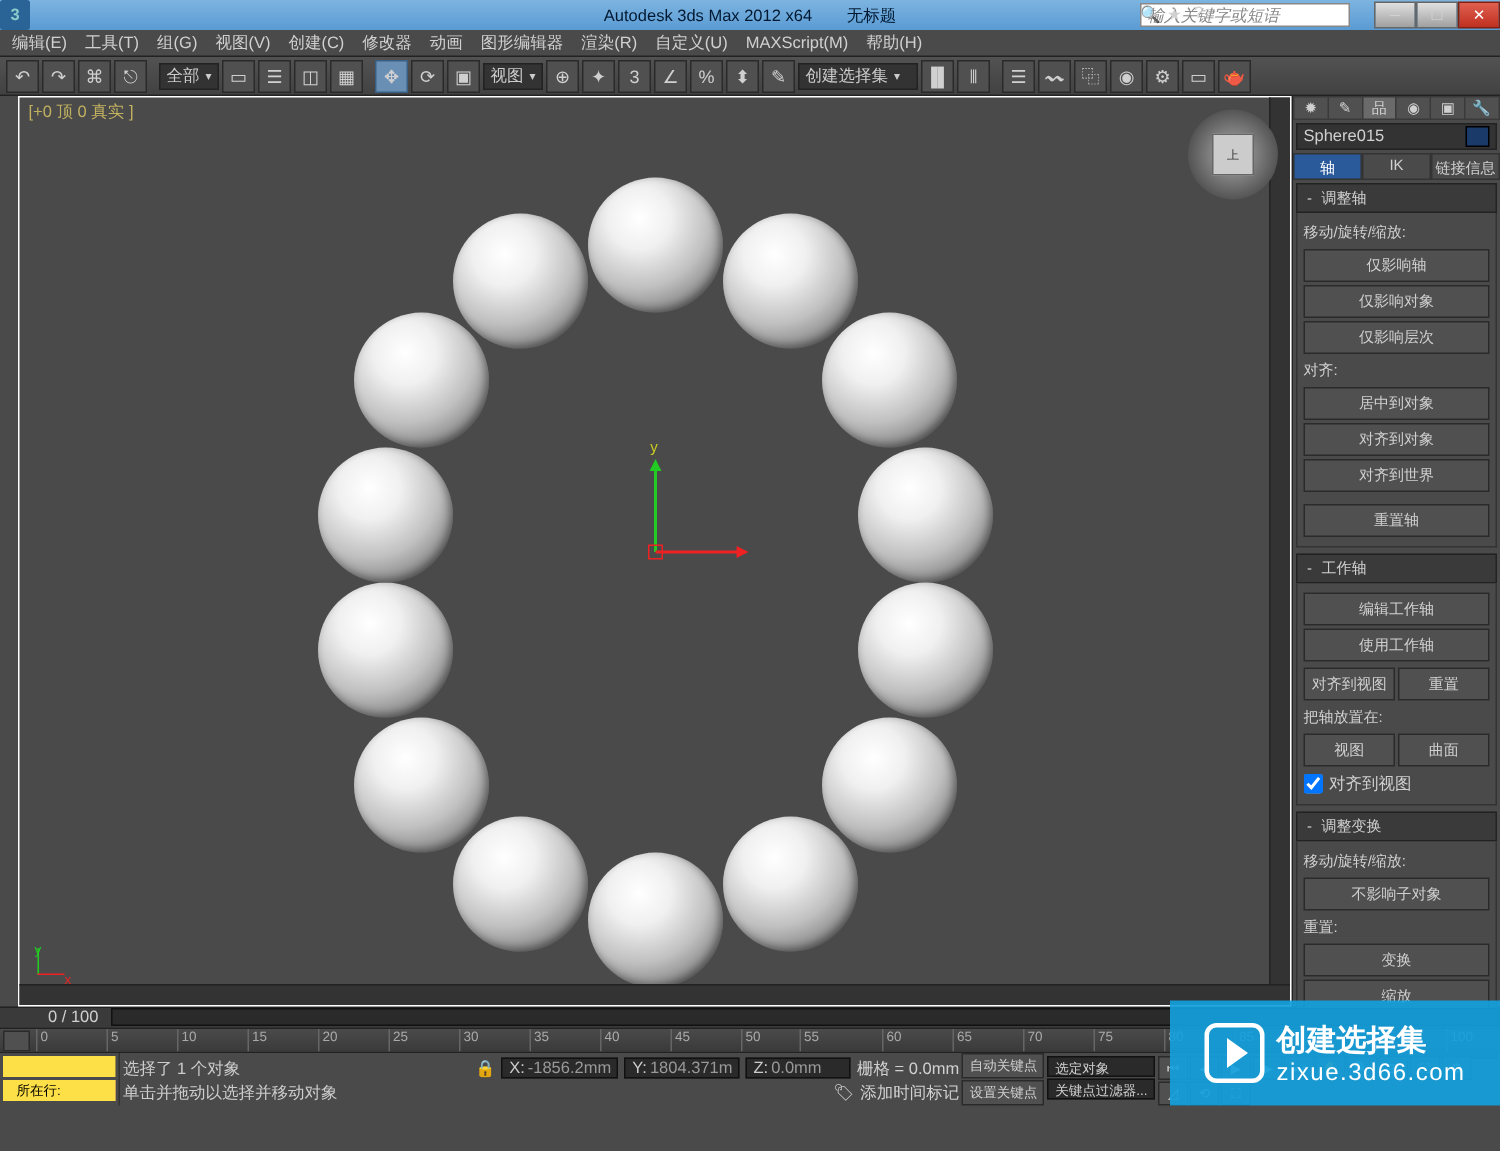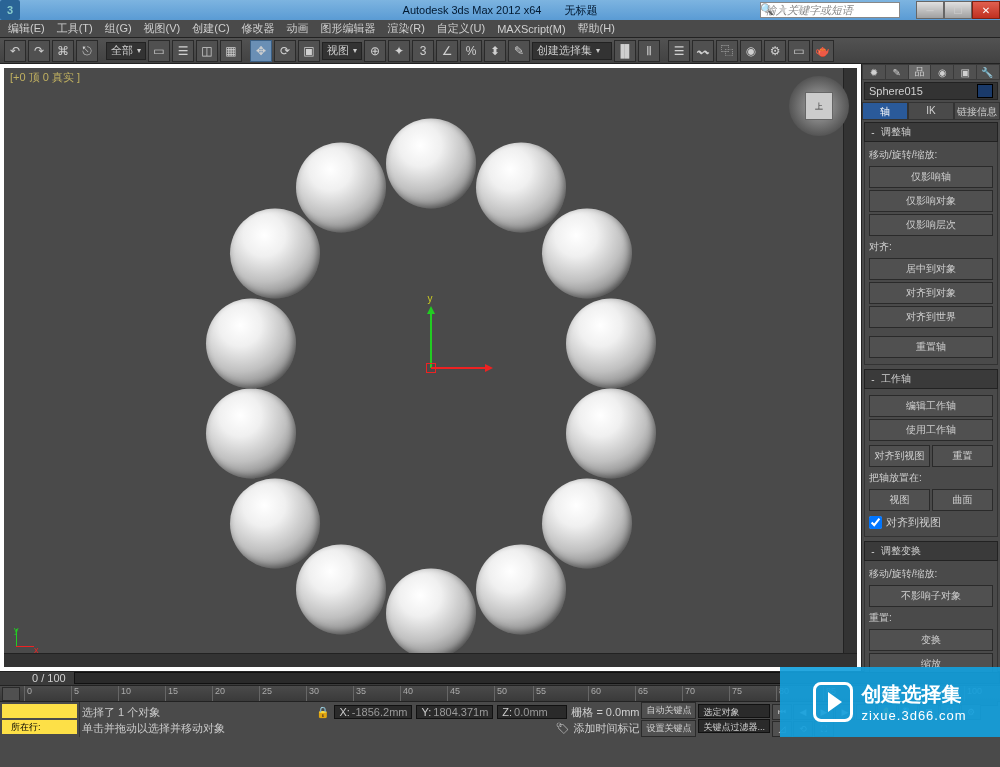--- a/index.html
+++ b/index.html
@@ -18,21 +18,21 @@
 .titlebar .wincontrols .close { background:linear-gradient(#e06050,#c03020); border:1px solid #802010; color:#fff; }
 .menubar { height:18px; background:#4a4a4a; display:flex; align-items:center; padding-left:2px; border-bottom:1px solid #222; }
 .menubar .item { padding:2px 6px; color:#d0d0d0; cursor:default; }
 .toolbar { height:26px; background:linear-gradient(#525252,#424242); display:flex; align-items:center; padding:0 4px; gap:2px; border-bottom:1px solid #222; }
 .toolbar .btn { width:22px; height:22px; background:#505050; border:1px solid #2a2a2a; display:flex; align-items:center; justify-content:center; font-size:12px; }
 .toolbar .btn.active { background:#6a8fb5; border:1px solid #3a5f85; }
 .toolbar .sep { width:4px; height:22px; }
 .toolbar .combo { height:18px; background:#333; border:1px solid #222; color:#ccc; padding:0 4px; display:flex; align-items:center; }
 .toolbar .combo::after { content:"▾"; margin-left:4px; font-size:8px; }
 .main { display:flex; height:607px; }
-.viewport { flex:1; background:#4a4a4a; position:relative; border:4px solid #ffffff; }
+.viewport { flex:1; background:#4a4a4a; position:relative; border:1px solid #ffffff;margin-left:12px; }
 .viewport-label { position:absolute; top:2px; left:6px; color:#c0b060; z-index:5; }
 .viewcube { position:absolute; top:8px; right:8px; width:60px; height:60px; background:radial-gradient(circle,#888 30%,#555 70%); border-radius:50%; display:flex; align-items:center; justify-content:center; z-index:5; }
 .viewcube .cube { width:28px; height:28px; background:#ccc; border:1px solid #666; font-size:8px; display:flex; align-items:center; justify-content:center; color:#333; }
 .spheres { position:absolute; top:50%; left:50%; transform:translate(-50%,-48%); width:520px; height:520px; }
 .sphere { position:absolute; width:90px; height:90px; border-radius:50%; background:radial-gradient(circle at 38% 30%,#fff 0%,#f0f0f0 25%,#c0c0c0 55%,#808080 80%,#505050 100%); box-shadow:inset -2px -2px 6px rgba(0,0,0,0.4); }
 .gizmo { position:absolute; top:50%; left:50%; transform:translate(-50%,-50%); z-index:4; }
 .gizmo .yaxis { position:absolute; width:2px; height:60px; background:#2c2; bottom:0; left:-1px; }
 .gizmo .yaxis::before { content:""; position:absolute; top:-6px; left:-3px; border:4px solid transparent; border-bottom:8px solid #2c2; }
 .gizmo .ylabel { position:absolute; top:-75px; left:-3px; color:#cc2; font-size:10px; }
 .gizmo .xaxis { position:absolute; height:2px; width:60px; background:#e22; top:-1px; left:0; }
@@ -82,21 +82,21 @@
 .statusbar .right { width:230px; display:flex; flex-wrap:wrap; padding:2px; gap:1px; align-content:flex-start; }
 .statusbar .right .sbtn { width:20px; height:16px; background:#505050; border:1px solid #2a2a2a; font-size:9px; display:flex; align-items:center; justify-content:center; }
 .statusbar .autokey { display:flex; flex-direction:column; gap:1px; margin-right:2px; }
 .statusbar .autokey .ab { background:#505050; border:1px solid #2a2a2a; font-size:9px; padding:1px 4px; white-space:nowrap; }
 .statusbar .selset { background:#2a2a2a; border:1px solid #111; font-size:9px; padding:1px 4px; height:14px; }
 .watermark { position:absolute; bottom:30px; right:0; width:220px; height:70px; background:rgba(20,160,220,0.92); display:flex; align-items:center; justify-content:center; z-index:100; }
 .watermark .logo { width:40px; height:40px; border:3px solid #fff; border-radius:8px; display:flex; align-items:center; justify-content:center; margin-right:8px; }
 .watermark .logo::before { content:""; width:0; height:0; border-left:14px solid #fff; border-top:10px solid transparent; border-bottom:10px solid transparent; margin-left:4px; }
 .watermark .txt { color:#fff; }
 .watermark .txt .t1 { font-size:20px; font-weight:bold; }
-.watermark .txt .t2 { font-size:13px; letter-spacing:1px; }
+.watermark .txt .t2 { font-size:16px; letter-spacing:1px; }
 </style>
 </head>
 <body>
 
 <div class="titlebar">
   <div class="logo">3</div>
   <div class="title">
     <span>Autodesk 3ds Max  2012 x64</span>
     <span class="file">无标题</span>
   </div>

